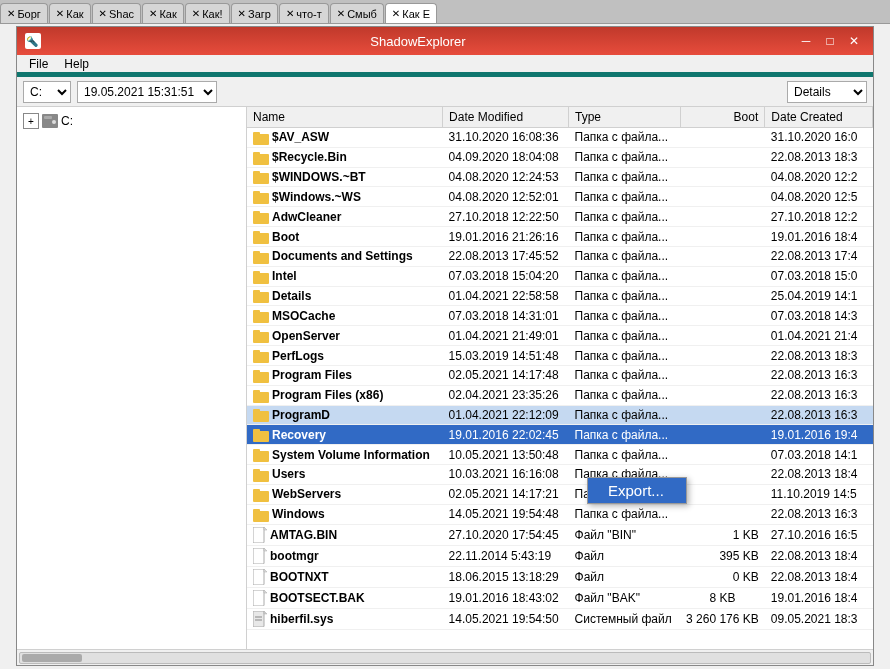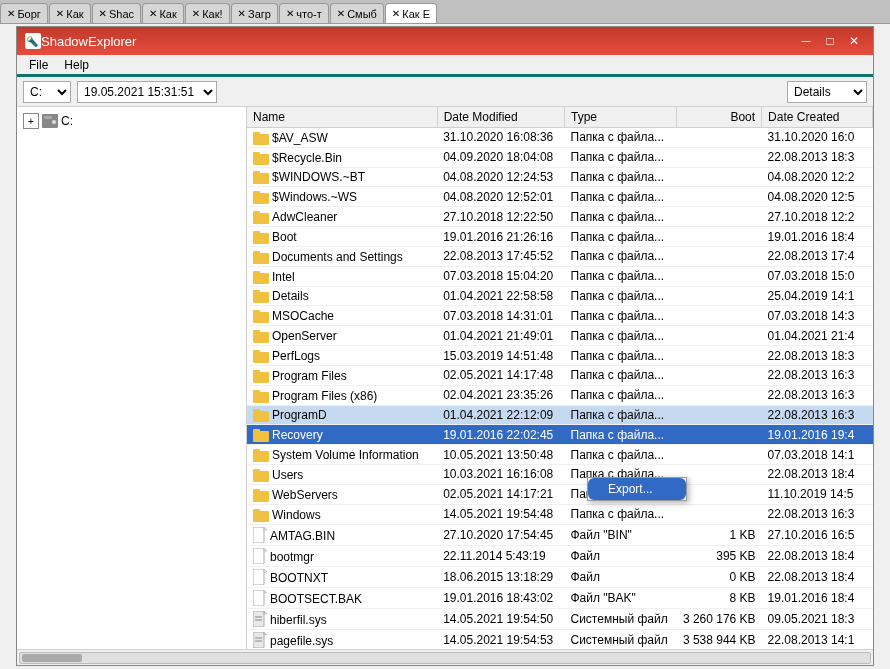--- a/index.html
+++ b/index.html
@@ -60,20 +60,21 @@
       align-items: center;
       justify-content: space-between;
       height: 28px;
       padding: 0 8px;
       color: white;
       font-size: 13px;
       flex-shrink: 0;
     }
     .title-bar-title {
       flex: 1;
+      text-align: center;
       font-weight: normal;
     }
     .title-bar-controls {
       display: flex;
       gap: 2px;
     }
     .title-btn {
       width: 22px;
       height: 18px;
       background: transparent;
@@ -101,21 +102,21 @@
       font-size: 10px;
     }
 
     
     .menu-bar {
       background: #f0f0f0;
       display: flex;
       align-items: center;
       height: 22px;
       padding: 0 4px;
-      border-bottom: 3px solid #0f766e;
+      border-bottom: 5px solid #0f766e;
       flex-shrink: 0;
     }
     .menu-item {
       padding: 2px 8px;
       cursor: pointer;
       font-size: 12px;
     }
 
     
     .toolbar {
@@ -232,39 +233,39 @@
     .file-table tbody tr.highlighted { background: #316ac5; color: white; }
     .file-table td {
       padding: 2px 6px;
       border-bottom: 1px solid #f0f0f0;
       white-space: nowrap;
       font-size: 12px;
     }
 
     .name-cell {
       display: flex;
-      align-items: flex-end;
+      align-items: center;
+      font-weight: bold;
     }
 
     
     .context-menu {
       position: absolute;
       background: #f5f5f5;
       border: 1px solid #999;
       box-shadow: 2px 2px 6px rgba(0,0,0,0.3);
       z-index: 100;
       min-width: 100px;
     }
     .context-menu-item {
       padding: 4px 20px;
       cursor: pointer;
-      font-size: 12px;
+      font-size: 15px;
       background: #316ac5;
       color: white;
-      border-radius: 6px;
     }
     .h-scrollbar {
       height: 16px;
       background: #f0f0f0;
       border-top: 1px solid #d0d0d0;
       display: flex;
       align-items: center;
       padding: 0 2px;
       flex-shrink: 0;
     }
@@ -737,57 +738,40 @@
                 <div class="name-cell">
                   <span><svg width="14" height="16" viewBox="0 0 14 16" style="vertical-align:middle; margin-right:3px;">
       <rect x="0" y="0" width="11" height="16" rx="1" fill="#fff" stroke="#aaa" stroke-width="1"></rect>
       <polygon points="11,0 14,3 11,3" fill="#ddd" stroke="#aaa" stroke-width="0.5"></polygon>
     </svg></span>
                   <span>BOOTSECT.BAK</span>
                 </div>
               </td>
               <td>19.01.2016 18:43:02</td>
               <td>Файл "BAK"</td>
-              <td style="text-align: right;">8 KB</td>
+              <td style="text-align: center;">8 KB</td>
               <td>19.01.2016 18:4</td>
             </tr>
             <tr>
               <td>
                 <div class="name-cell">
                   <span><svg width="14" height="16" viewBox="0 0 14 16" style="vertical-align:middle; margin-right:3px;">
       <rect x="0" y="0" width="11" height="16" rx="1" fill="#e8e8e8" stroke="#aaa" stroke-width="1"></rect>
       <polygon points="11,0 14,3 11,3" fill="#ccc" stroke="#aaa" stroke-width="0.5"></polygon>
       <line x1="2" y1="6" x2="9" y2="6" stroke="#888" stroke-width="1"></line>
       <line x1="2" y1="9" x2="9" y2="9" stroke="#888" stroke-width="1"></line>
     </svg></span>
                   <span>hiberfil.sys</span>
                 </div>
               </td>
               <td>14.05.2021 19:54:50</td>
               <td>Системный файл</td>
               <td style="text-align: right;">3 260 176 KB</td>
               <td>09.05.2021 18:3</td>
             </tr>
-            <tr>
-              <td>
-                <div class="name-cell">
-                  <span><svg width="14" height="16" viewBox="0 0 14 16" style="vertical-align:middle; margin-right:3px;">
-      <rect x="0" y="0" width="11" height="16" rx="1" fill="#e8e8e8" stroke="#aaa" stroke-width="1"></rect>
-      <polygon points="11,0 14,3 11,3" fill="#ccc" stroke="#aaa" stroke-width="0.5"></polygon>
-      <line x1="2" y1="6" x2="9" y2="6" stroke="#888" stroke-width="1"></line>
-      <line x1="2" y1="9" x2="9" y2="9" stroke="#888" stroke-width="1"></line>
-    </svg></span>
-                  <span>pagefile.sys</span>
-                </div>
-              </td>
-              <td>14.05.2021 19:54:53</td>
-              <td>Системный файл</td>
-              <td style="text-align: right;">3 538 944 KB</td>
-              <td>22.08.2013 14:1</td>
-            </tr>
           </tbody>
       </table>
 
       <div class="context-menu" style="top: 370px; left: 340px;">
         <div class="context-menu-item">Export...</div>
       </div>
     </div>
   </div>
 
   <div class="h-scrollbar">

